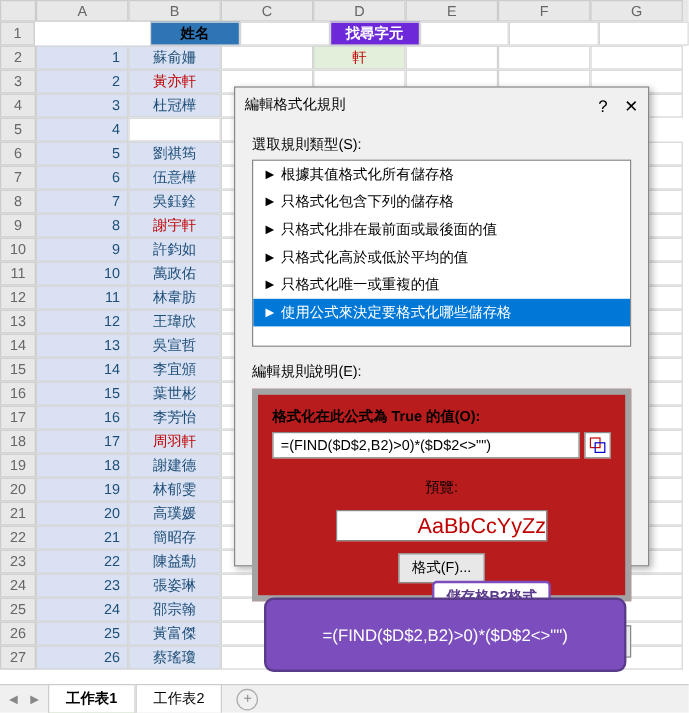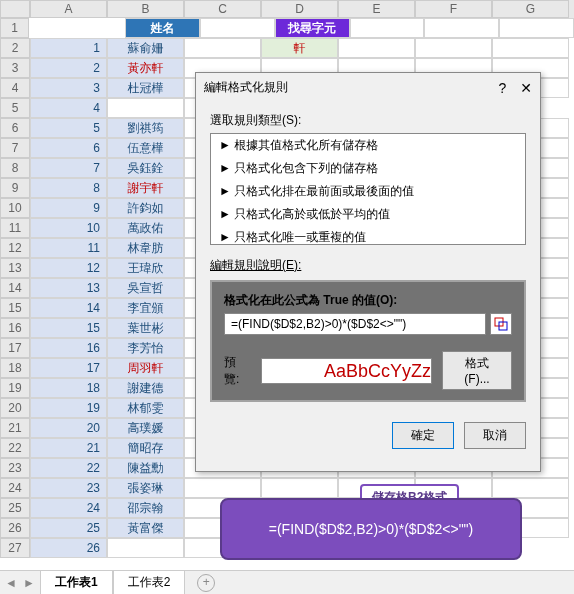--- a/index.html
+++ b/index.html
@@ -8,44 +8,44 @@
 .spreadsheet { position: absolute; top: 0; left: 0; width: 574px; }
 .col-headers { display: flex; background: #e8e8e8; }
 .corner { width: 30px; height: 18px; border: 1px solid #ccc; background: #e8e8e8; }
 .col-h { width: 77px; height: 18px; border: 1px solid #ccc; text-align: center; line-height: 16px; background: #e8e8e8; color: #666; }
 
 .rows { }
 .row { display: flex; height: 20px; }
 .row-h { width: 30px; border: 1px solid #ccc; text-align: center; line-height: 18px; background: #e8e8e8; color: #666; }
 .cell { width: 77px; border: 1px solid #d4d4d4; text-align: center; line-height: 18px; background: #fff; }
 .hdr-cell { background: #2e75b6; color: #fff; font-weight: bold; margin-top: 27px; }
-.hdr-cell2 { background: #2e75b6; color: #ffffff; font-weight: bold; margin-left: 21px; }
+.hdr-cell2 { background: #2e75b6; color: #000000; font-weight: bold; margin-left: 21px; }
 .num-cell { text-align: right; padding-right: 6px; background: #d9e1f2; color: #1f4e79; }
 .name-cell { background: #d9e1f2; color: #1f4e79; }
 .name-red { color: #c00000; }
 .search-hdr { background: #6d28d9; color: #fff; font-weight: bold; }
 .search-val { background: #e2efda; color: #c00000; }
 
 .dialog { position: absolute; left: 195px; top: 72px; width: 346px; height: 400px; background: #f0f0f0; border: 1px solid #888; box-shadow: 2px 2px 6px rgba(0,0,0,0.3); }
 .dlg-title { display: flex; justify-content: space-between; align-items: flex-end; padding: 6px 8px; font-size: 12px; }
 .dlg-title-text { font-weight: normal; }
 .dlg-ctrl { display: flex; gap: 14px; }
 .dlg-ctrl span { cursor: pointer; font-size: 14px; }
 .dlg-body { padding: 10px 14px; }
 .sect-label { margin-bottom: 4px; }
-.rule-list { border: 1px solid #888; background: #fff; height: 112px; overflow: hidden; }
+.rule-list { border: 1px solid #888; background: #fff; height: 156px; overflow: hidden; }
 .rule-item { padding: 3px 8px; font-size: 12px; }
 .rule-sel { background: #0078d7; color: #fff; }
-.desc-label { margin-top: 12px; margin-bottom: 6px; text-decoration: underline; }
-.desc-box { border: 2px solid #a3a3a3; padding: 10px 12px; background: #737373; }
+.desc-label { margin-top: 12px; margin-bottom: 6px; }
+.desc-box { border: 5px solid #a3a3a3; padding: 10px 12px; background: #b91c1c; }
 .fmla-label { margin-bottom: 4px; font-weight: bold; }
 .fmla-row { display: flex; gap: 4px; }
 .fmla-input { flex: 1; border: 1px solid #888; padding: 3px 6px; background: #fff; font-size: 12px; }
 .fmla-btn { width: 22px; height: 22px; border: 1px solid #888; background: #fff; display: flex; align-items: center; justify-content: center; font-size: 10px; }
-.preview-row { display: flex; align-items: center; gap: 10px; margin-top: 16px; }
+.preview-row { display: flex; align-items: center; gap: 10px; margin-top: 16px; flex-direction: column; }
 .preview-box { border: 1px solid #888; background: #fff; width: 176px; height: 26px; text-align: right; line-height: 24px; color: #c00000; font-size: 18px; }
 .fmt-btn { border: 1px solid #888; background: #e8e8e8; padding: 3px 10px; font-size: 12px; }
 .dlg-footer { display: flex; justify-content: flex-end; gap: 10px; padding: 10px 14px; }
 .btn { border: 1px solid #888; background: #e8e8e8; padding: 4px 18px; font-size: 12px; }
 .btn-primary { border: 1px solid #0078d7; }
 
 .callout { position: absolute; left: 220px; top: 498px; width: 302px; height: 62px; background: #7c4dbd; border: 2px solid #5a3a8a; border-radius: 8px; color: #fff; display: flex; align-items: center; justify-content: center; font-size: 14px; }
 .callout-tag { position: absolute; left: 360px; top: 484px; background: #fff; border: 2px solid #7c4dbd; border-radius: 4px; padding: 3px 10px; color: #5a3a8a; font-size: 12px; font-weight: bold; }
 
 .sheet-tabs { position: absolute; bottom: 0; left: 0; width: 574px; height: 24px; background: #f0f0f0; display: flex; align-items: center; border-top: 1px solid #ccc; }
@@ -324,20 +324,21 @@
         <div class="cell name-cell">黃富傑</div>
         <div class="cell"></div>
         <div class="cell"></div>
         <div class="cell"></div>
         <div class="cell"></div>
         <div class="cell"></div>
       </div>
       <div class="row">
         <div class="row-h">27</div>
         <div class="cell num-cell">26</div>
+        <div class="cell name-cell">蔡瑤瓊</div>
         <div class="cell"></div>
         <div class="cell"></div>
         <div class="cell"></div>
         <div class="cell"></div>
         <div class="cell"></div>
       </div>
     </div>
 </div>
 
 <div class="dialog">

